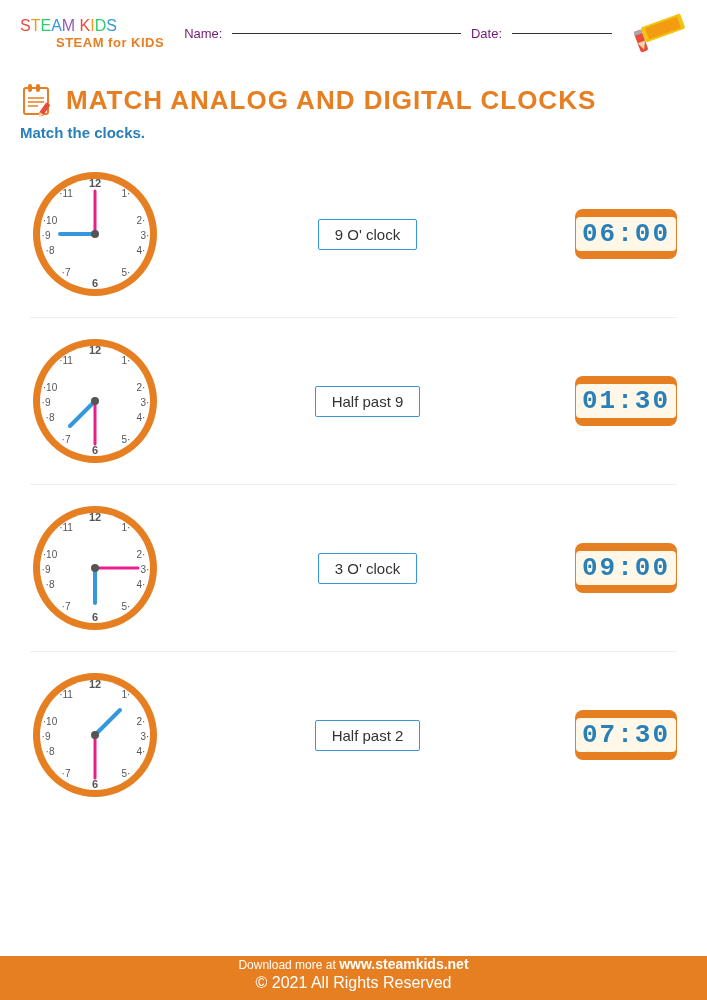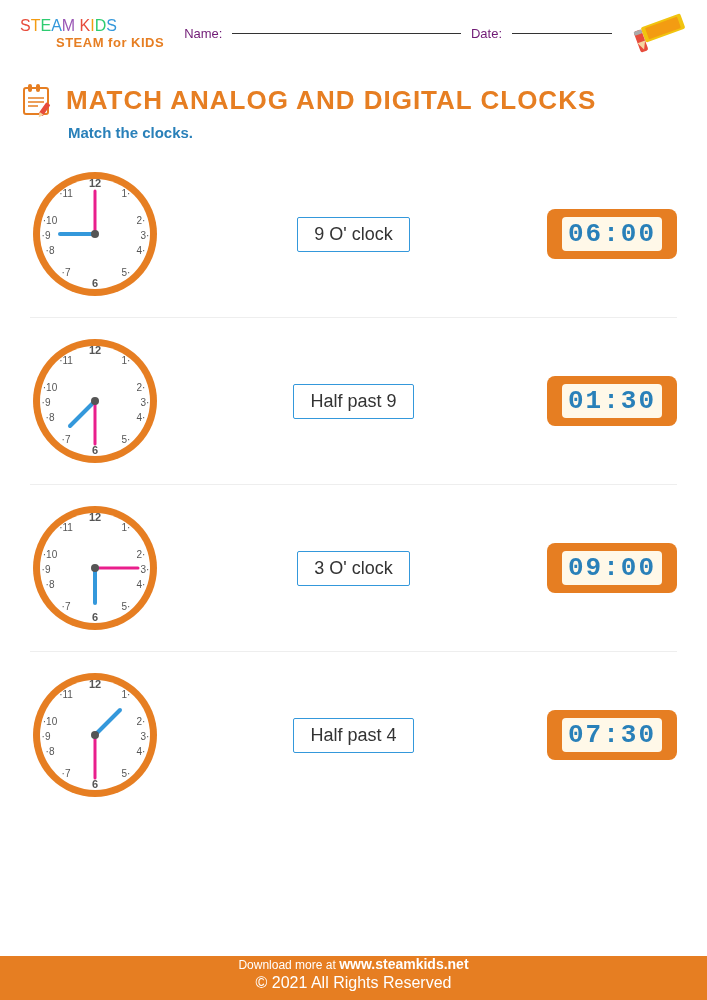--- a/index.html
+++ b/index.html
@@ -73,21 +73,20 @@
       letter-spacing: 1px;
       text-transform: uppercase;
     }
 
     
     .subtitle {
       padding: 2px 20px 10px 20px;
       font-size: 15px;
       font-weight: bold;
       color: #2980b9;
-      margin-left: 48px;
     }
 
     
     .content {
       padding: 0 20px;
     }
 
     
     .clock-row {
       display: flex;
@@ -99,31 +98,31 @@
 
     
     .clock-label {
       width: 180px;
       text-align: center;
     }
     .clock-label-box {
       display: inline-block;
       border: 1.5px solid #3498db;
       padding: 6px 16px;
-      font-size: 18px;
+      font-size: 15px;
       color: #333;
       border-radius: 2px;
     }
 
     
     .digital-clock {
       background: #e67e22;
       border-radius: 8px;
       padding: 6px 21px;
-      width: 130px;
+      width: 102px;
       height: 50px;
       display: flex;
       align-items: center;
       justify-content: center;
     }
     .digital-time {
       font-family: 'Courier New', monospace;
       font-size: 26px;
       font-weight: bold;
       color: #2980b9;
@@ -323,21 +322,21 @@
       <text x="20" y="55" text-anchor="middle" font-size="10" fill="#555">·10</text>
       <text x="36" y="28" text-anchor="middle" font-size="10" fill="#555">·11</text>
 
       <line x1="65" y1="65" x2="90" y2="40" stroke="#3498db" stroke-width="4" stroke-linecap="round"></line>
 
       <line x1="65" y1="65" x2="65" y2="108" stroke="#e91e8c" stroke-width="3" stroke-linecap="round"></line>
       <circle cx="65" cy="65" r="4" fill="#555"></circle>
     </svg>
 
     <div class="clock-label">
-      <span class="clock-label-box">Half past 4</span>
+      <span class="clock-label-box">Half past 2</span>
     </div>
 
     <div class="digital-clock">
       <span class="digital-time">07:30</span>
     </div>
   </div>
 
 </div>
 
 <div style="height: 80px;"></div>

